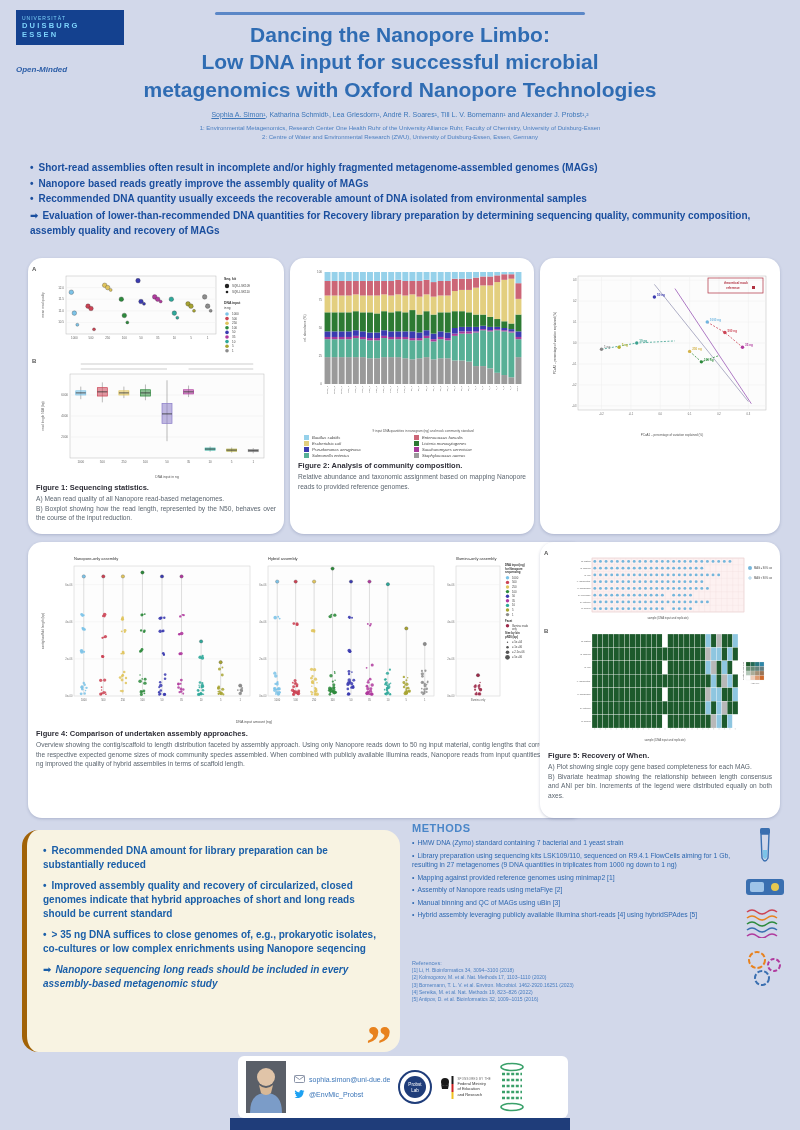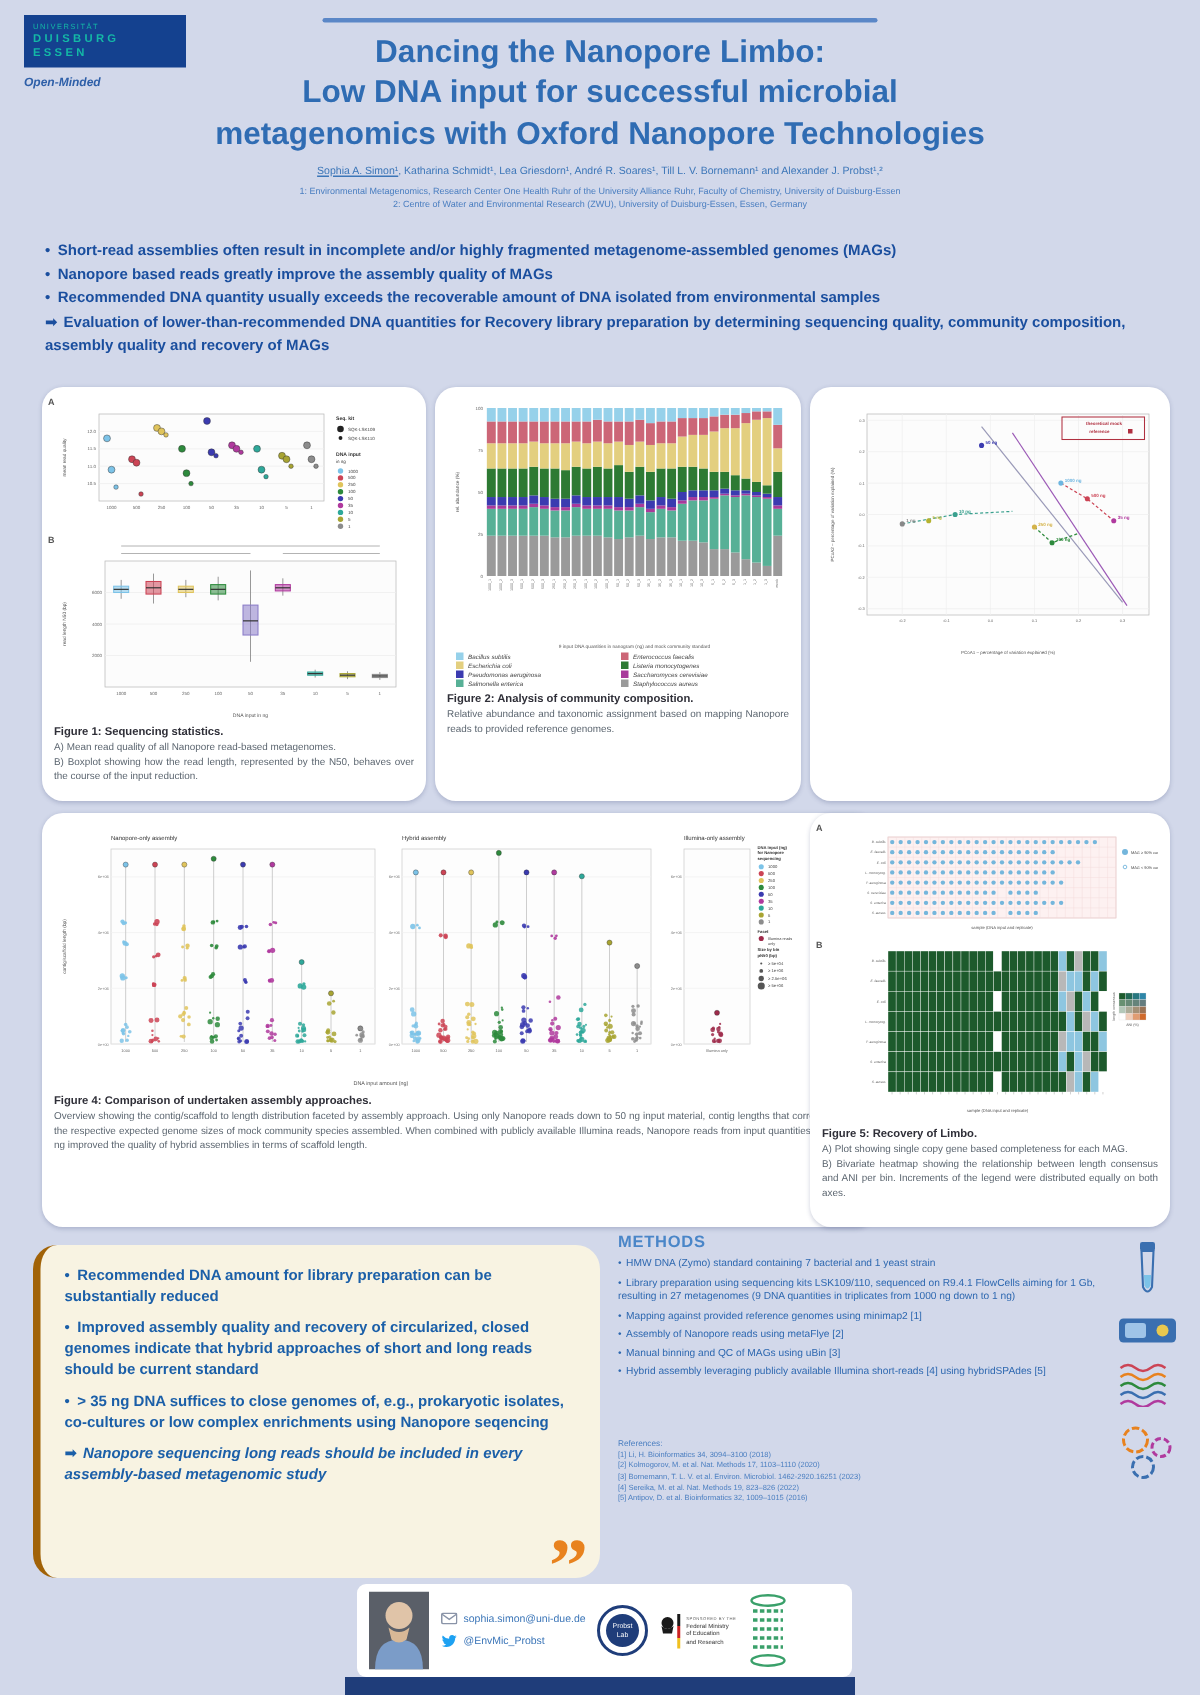--- a/index.html
+++ b/index.html
@@ -1,23 +1,23 @@
 <!DOCTYPE html>
 <html><head>
 <meta charset="utf-8">
 <style>
   html,body{margin:0;padding:0;}
   body{width:800px;height:1130px;font-family:"Liberation Sans","DejaVu Sans",sans-serif;}
   .poster{position:relative;width:800px;height:1130px;background:#d2d8ea;overflow:hidden;}
   
   .ude-logo{position:absolute;left:16px;top:10px;width:104px;}
-  .ude-box{background:#14418f;color:#14b8a6;padding:5px 6px;width:96px;}
+  .ude-box{background:#14418f;color:#7dd3fc;padding:5px 6px;width:96px;}
   .ude-l1{font-size:5px;letter-spacing:1px;display:block;}
   .ude-l2,.ude-l3{font-size:7.5px;font-weight:bold;letter-spacing:2.2px;display:block;line-height:1.25;}
-  .ude-tag{color:#2e5fa8;font-style:italic;font-size:8px;font-weight:bold;margin-top:5px;}
+  .ude-tag{color:#2e5fa8;font-style:italic;font-size:8px;font-weight:bold;margin-top:20px;}
   .title-block{position:absolute;left:140px;top:10px;width:520px;text-align:center;}
   .title-rule{width:370px;height:3px;background:#5b87c7;margin:2px auto 6px auto;border-radius:2px;}
   .title{color:#2f6cb3;font-size:21px;font-weight:bold;line-height:1.3;margin:0;}
   .authors{margin-top:8px;font-size:7px;color:#3c76b8;}
   .authors .lead{text-decoration:underline;}
   .affil{margin-top:6px;font-size:6px;color:#4a7ec0;line-height:1.5;}
   
   .intro{position:absolute;left:30px;top:160px;width:748px;color:#1a4e9e;font-weight:bold;font-size:10px;line-height:1.55;}
   .intro .li-item{display:block;}
   .intro .blt{margin-right:5px;}
@@ -1588,21 +1588,21 @@
           <rect x="211.5" y="43" width="4.5" height="4.5" fill="rgb(154,115,85)" stroke="#ddd" stroke-width="0.2"></rect>
           <rect x="198" y="47.5" width="4.5" height="4.5" fill="rgb(255,255,255)" stroke="#ddd" stroke-width="0.2"></rect>
           <rect x="202.5" y="47.5" width="4.5" height="4.5" fill="rgb(239,205,185)" stroke="#ddd" stroke-width="0.2"></rect>
           <rect x="207" y="47.5" width="4.5" height="4.5" fill="rgb(224,156,114)" stroke="#ddd" stroke-width="0.2"></rect>
           <rect x="211.5" y="47.5" width="4.5" height="4.5" fill="rgb(208,106,44)" stroke="#ddd" stroke-width="0.2"></rect>
           <text x="207" y="56" font-size="2.4" fill="#555" text-anchor="middle">ANI (%)</text>
           <text x="195.5" y="43" font-size="2.4" fill="#555" text-anchor="middle" transform="rotate(-90 195.5 43)">length consensus</text>
         </svg>
       </div>
     <div class="cap">
-      <div class="cap-title">Figure 5: Recovery of Limbo.</div>
+      <div class="cap-title">Figure 5: Recovery of When.</div>
       <div class="cap-body">A) Plot showing single copy gene based completeness for each MAG.</div>
       <div class="cap-body">B) Bivariate heatmap showing the relationship between length consensus and ANI per bin. Increments of the legend were distributed equally on both axes.</div>
     </div>
   </div>
 
   <div class="conclusions">
     <div>
         <div class="li-item"><span class="blt">•</span><span>Recommended DNA amount for library preparation can be substantially reduced</span></div>
         <div class="li-item"><span class="blt">•</span><span>Improved assembly quality and recovery of circularized, closed genomes indicate that hybrid approaches of short and long reads should be current standard</span></div>
         <div class="li-item"><span class="blt">•</span><span>&gt; 35 ng DNA suffices to close genomes of, e.g., prokaryotic isolates, co-cultures or low complex enrichments using Nanopore seqencing</span></div>

